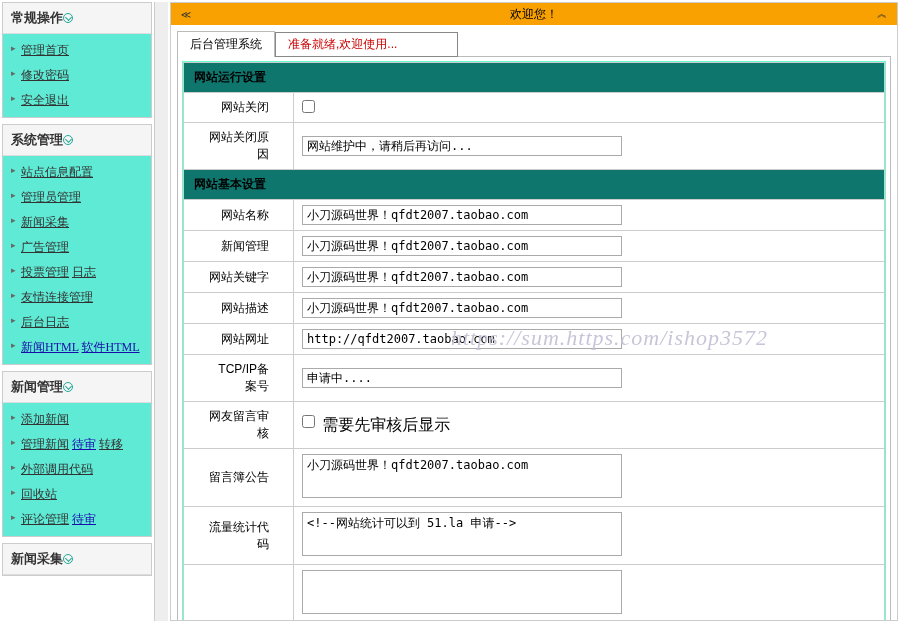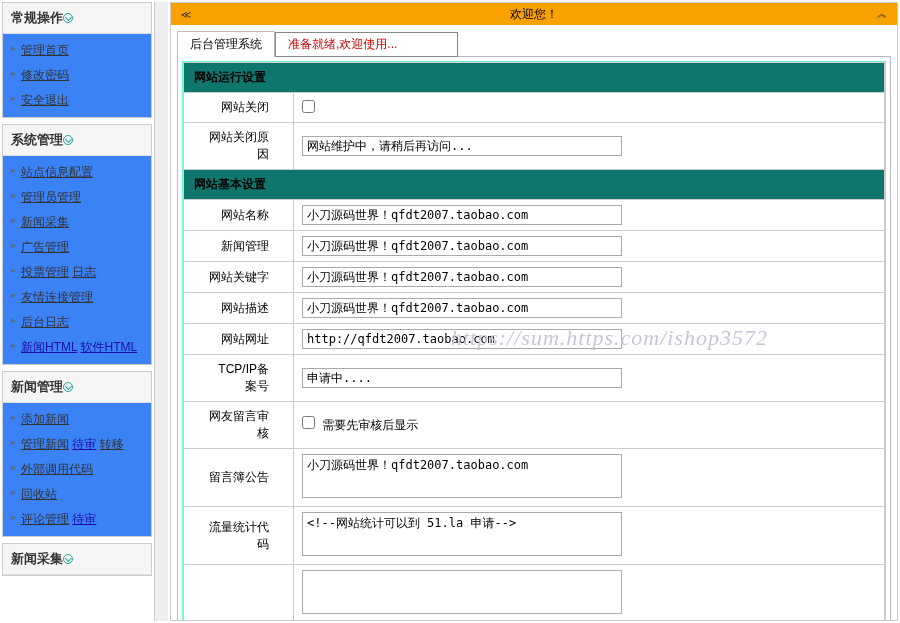--- a/index.html
+++ b/index.html
@@ -3,21 +3,21 @@
 <meta charset="utf-8">
 <style>
 * { box-sizing: border-box; margin: 0; padding: 0; }
 body { font-family: "Microsoft YaHei", SimSun, Arial, sans-serif; font-size: 12px; background: #f0a500; width: 900px; height: 623px; overflow: hidden; position: relative; }
 .outer { display: flex; width: 900px; height: 623px; background: #fff; padding: 2px; gap: 2px; }
 .sidebar { width: 150px; background: #fff; display: flex; flex-direction: column; gap: 6px; overflow-y: auto; }
 .panel { border: 1px solid #ccc; background: #fff; }
 .panel-header { background: #f5f5f5; border-bottom: 1px solid #ddd; padding: 6px 8px; font-weight: bold; color: #333; display: flex; align-items: center; font-size: 13px; }
 .panel-header .collapse { width: 10px; height: 10px; border: 1px solid #2a9; border-radius: 50%; position: relative; }
 .panel-header .collapse::before { content: ""; position: absolute; width: 4px; height: 4px; border-right: 1px solid #2a9; border-bottom: 1px solid #2a9; transform: rotate(45deg); top: 1px; left: 2px; }
-.panel-body { padding: 4px 0; background: #3b82f6; }
+.panel-body { padding: 4px 0; background: #5eead4; font-family: Liberation Serif, serif; }
 .panel-body a { display: block; padding: 4px 10px 4px 18px; color: #333; text-decoration: underline; font-size: 12px; position: relative; }
 .panel-body a::before { content: "▸"; position: absolute; left: 8px; color: #666; font-size: 9px; top: 5px; }
 .panel-body .row { padding: 4px 10px 4px 18px; position: relative; }
 .panel-body .row::before { content: "▸"; position: absolute; left: 8px; color: #666; font-size: 9px; top: 5px; }
 .panel-body .row a { display: inline; padding: 0; }
 .panel-body .row a::before { display: none; }
 .blue-link { color: #1a0dab !important; }
 .scrolltrack { width: 14px; background: #eee; border-left: 1px solid #ccc; }
 .main { flex: 1; display: flex; flex-direction: column; border: 1px solid #ccc; }
 .titlebar { background: #f8a100; height: 22px; display: flex; align-items: center; justify-content: space-between; padding: 0 8px; color: #000; font-size: 12px; }
@@ -27,21 +27,21 @@
 .tab { border: 1px solid #bbb; border-bottom: none; background: #fff; padding: 4px 12px; font-size: 12px; position: relative; z-index: 2; }
 .status-box { border: 1px solid #888; padding: 3px 60px 3px 12px; color: #c00; font-size: 12px; margin-right: 4px; }
 .inner-border { border: 1px solid #bbb; padding: 4px; }
 .inner-border2 { border: 1px solid #6fc; padding: 0; }
 .form-table { width: 100%; border-collapse: collapse; }
 .form-table th.sec { background: #0f766e; text-align: left; padding: 6px 10px; font-weight: bold; border: 1px solid #ccc; font-size: 12px; }
 .form-table td.label { width: 110px; text-align: right; padding: 6px 24px; border: 1px solid #ccc; font-size: 12px; margin-left: 29px; }
 .form-table td.field { padding: 5px 8px; border: 1px solid #ccc; }
 .form-table input[type=text] { width: 320px; padding: 2px 4px; font-size: 12px; border: 1px solid #aaa; font-family: monospace, SimSun; }
 .form-table textarea { width: 320px; height: 44px; padding: 2px 4px; font-size: 12px; border: 1px solid #aaa; font-family: monospace, SimSun; resize: none; }
-.chk-label { font-size: 12px; margin-left: 4px; vertical-align: middle; }
+.chk-label { font-size: 16px; margin-left: 4px; vertical-align: middle; }
 .watermark { position: absolute; top: 300px; left: 280px; font-size: 22px; color: #c8c5d8; font-family: Georgia, serif; font-style: italic; pointer-events: none; letter-spacing: 1px; z-index: 5; }
 </style>
 </head>
 <body>
 
 <div class="outer">
   <div class="sidebar">
 
     <div class="panel">
       <div class="panel-header">

